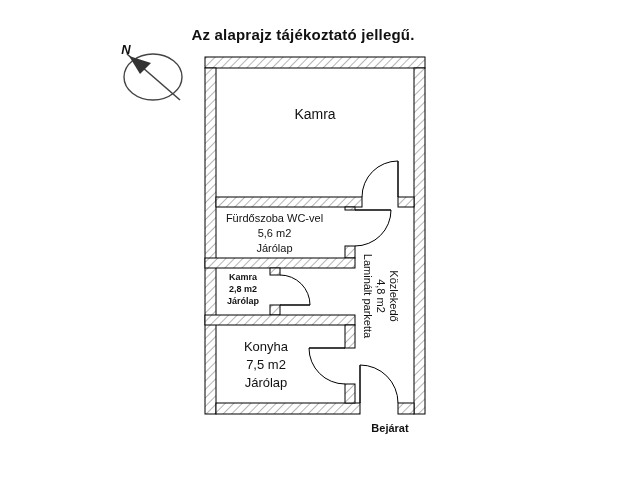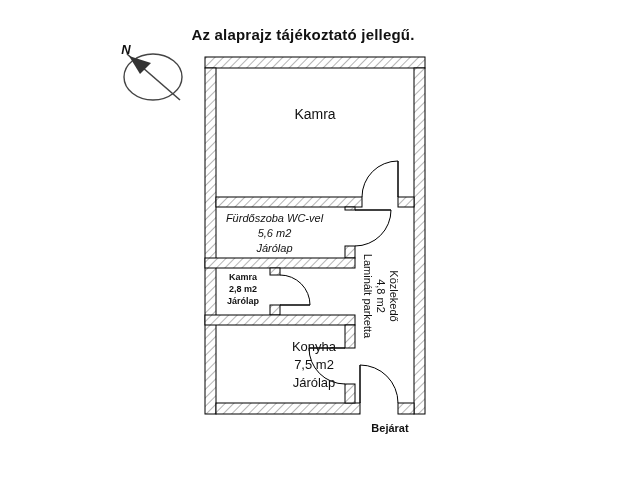--- a/index.html
+++ b/index.html
@@ -5,23 +5,23 @@
   html,body{margin:0;padding:0;background:#ffffff;}
   #canvas{
     position:relative;width:632px;height:480px;background:#ffffff;overflow:hidden;
     font-family:"Liberation Sans",sans-serif;color:#111111;
   }
   svg.plan{position:absolute;left:0;top:0;}
   .label{position:absolute;text-align:center;white-space:nowrap;}
   #title{left:128px;top:26px;width:350px;font-size:15px;font-weight:bold;letter-spacing:0.2px;}
   #north-label{left:116px;top:42px;width:20px;font-size:13px;font-weight:bold;font-style:italic;}
   #label-szoba{left:230px;top:104px;width:170px;font-size:14px;line-height:20px;}
-  #label-furdoszoba{left:212px;top:211px;width:125px;font-size:11px;line-height:15px;font-style:italic;}
+  #label-furdoszoba{left:212px;top:211px;width:125px;font-size:11px;line-height:15px;}
   #label-kamra{left:216px;top:271px;width:54px;font-size:9px;line-height:12px;font-weight:bold;}
-  #label-konyha{left:216px;top:338px;width:100px;font-size:13px;line-height:18px;padding-left:48px;}
+  #label-konyha{left:216px;top:338px;width:100px;font-size:13px;line-height:18px;}
   #label-kozlekedo{
     left:315px;top:276px;width:130px;height:40px;font-size:11px;line-height:13px;
     transform:rotate(90deg);transform-origin:center center;
   }
   #label-bejarat{left:350px;top:422px;width:80px;font-size:11px;font-weight:bold;}
 </style>
 </head>
 <body>
 
 <div id="canvas">

